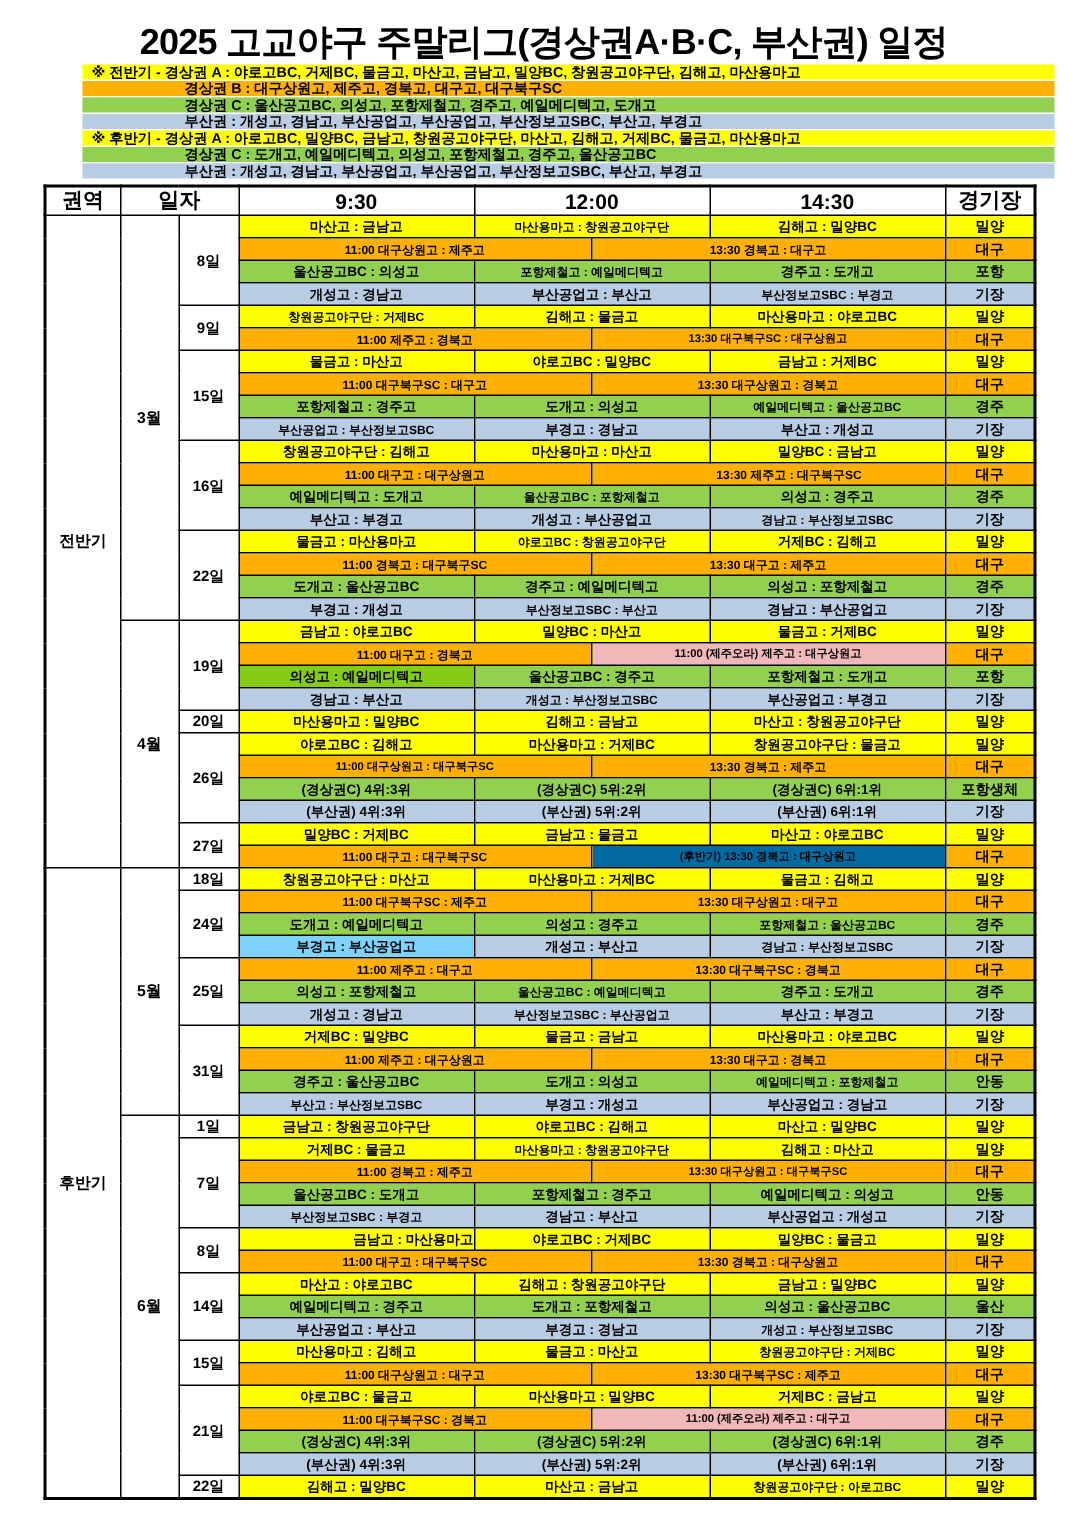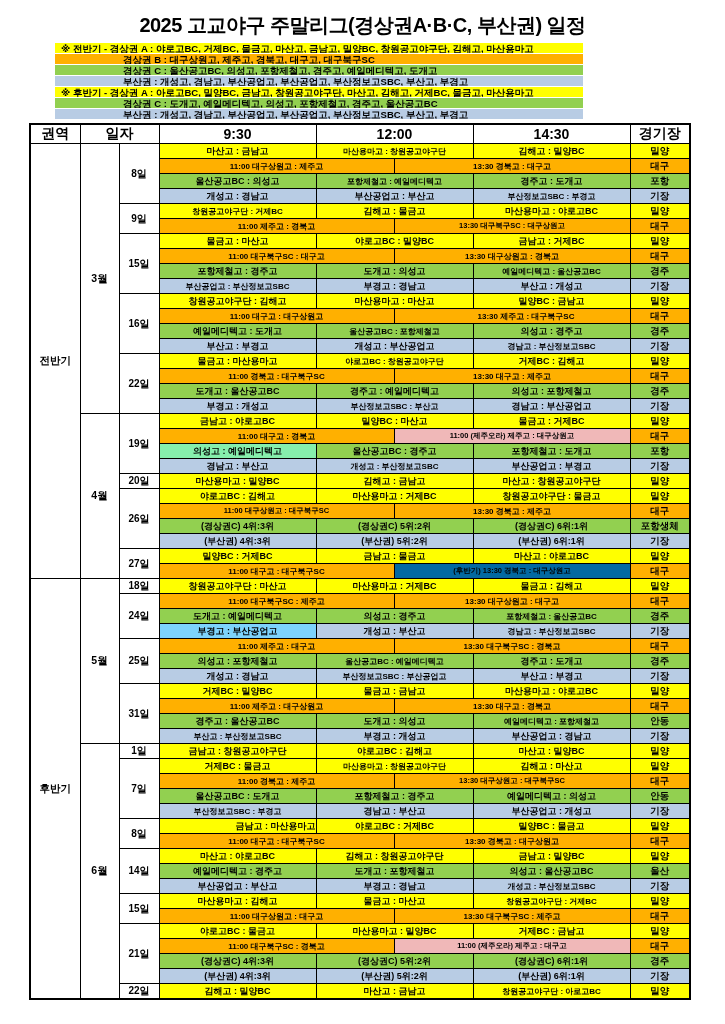--- a/index.html
+++ b/index.html
@@ -2,24 +2,24 @@
 <html><head>
 <meta charset="utf-8">
 <style>
   html,body{margin:0;padding:0;}
   body{
     width:725px;height:1024px;background:#fff;color:#000;
     font-family:"Liberation Sans","DejaVu Sans",sans-serif;font-weight:bold;
     position:relative;overflow:hidden;
   }
   .title{
-    text-align:center;font-size:20px;letter-spacing:-0.5px;
+    text-align:center;font-size:24px;letter-spacing:-0.5px;
     padding-top:12px;height:26px;
   }
-  .legend{margin:5px 0 3px 55px;width:528px;}
+  .legend{margin:5px 0 3px 55px;width:648px;}
   .legend-line{
     height:11px;line-height:11.5px;font-size:9.5px;white-space:nowrap;
     overflow:hidden;border-bottom:1px solid #fff;padding-left:6px;box-sizing:border-box;
   }
   .legend-line.indent{padding-left:68px;}
   table.sched{
     border-collapse:collapse;table-layout:fixed;width:660px;margin-left:29px;
     border:2px solid #000;
   }
   table.sched th,table.sched td{
@@ -190,21 +190,21 @@
         <td class="game" colspan="2" style="background: rgb(255, 255, 0);">밀양BC : 마산고</td>
         <td class="game" colspan="1" style="background: rgb(255, 255, 0);">물금고 : 거제BC</td>
         <td class="venue" colspan="1" style="background: rgb(255, 255, 0);">밀양</td>
       </tr>
       <tr>
         <td class="game small" colspan="2" style="background: rgb(255, 176, 0);">11:00 대구고 : 경북고</td>
         <td class="game xsmall" colspan="2" style="background: rgb(240, 184, 184);">11:00 (제주오라) 제주고 : 대구상원고</td>
         <td class="venue" colspan="1" style="background: rgb(255, 176, 0);">대구</td>
       </tr>
       <tr>
-        <td class="game" colspan="1" style="background: #86efac;">의성고 : 예일메디텍고</td>
+        <td class="game" colspan="1" style="background: #84cc16;">의성고 : 예일메디텍고</td>
         <td class="game" colspan="2" style="background: rgb(146, 208, 80);">울산공고BC : 경주고</td>
         <td class="game" colspan="1" style="background: rgb(146, 208, 80);">포항제철고 : 도개고</td>
         <td class="venue" colspan="1" style="background: rgb(146, 208, 80);">포항</td>
       </tr>
       <tr>
         <td class="game" colspan="1" style="background: rgb(184, 204, 228);">경남고 : 부산고</td>
         <td class="game small" colspan="2" style="background: rgb(184, 204, 228);">개성고 : 부산정보고SBC</td>
         <td class="game" colspan="1" style="background: rgb(184, 204, 228);">부산공업고 : 부경고</td>
         <td class="venue" colspan="1" style="background: rgb(184, 204, 228);">기장</td>
       </tr>

